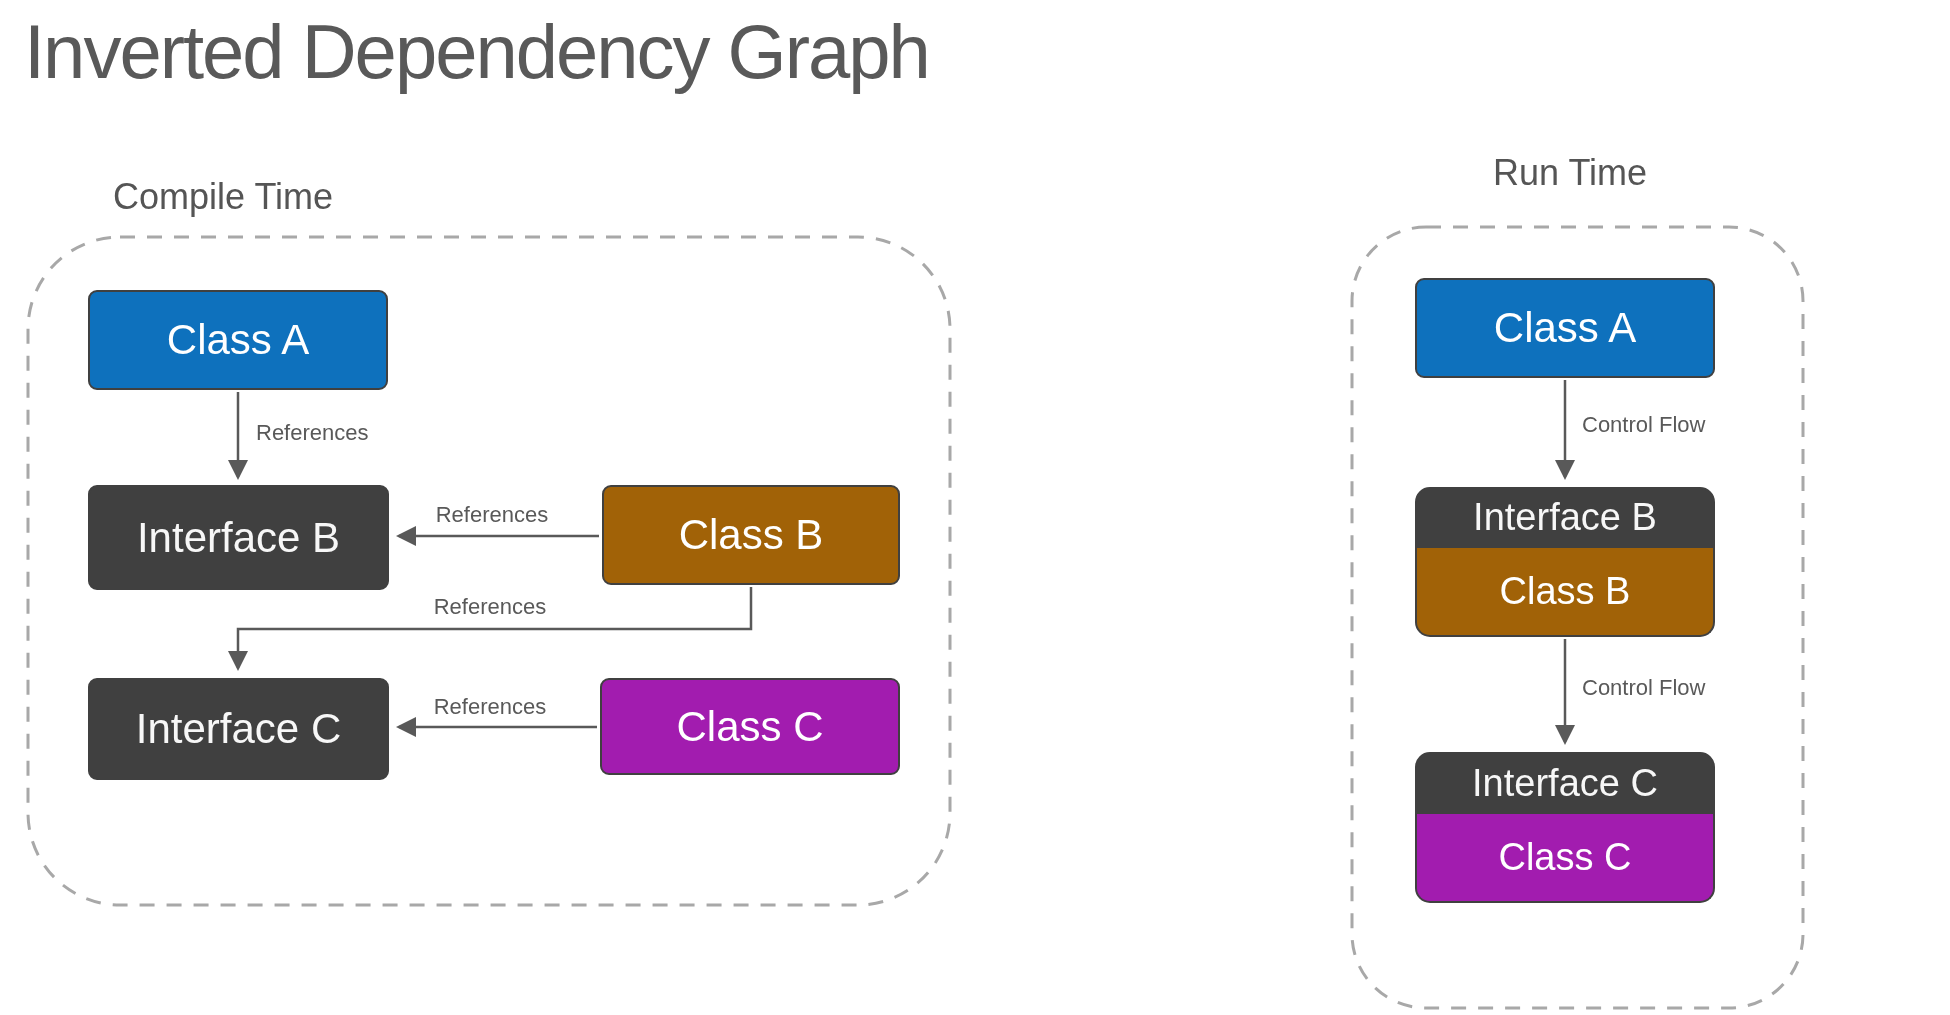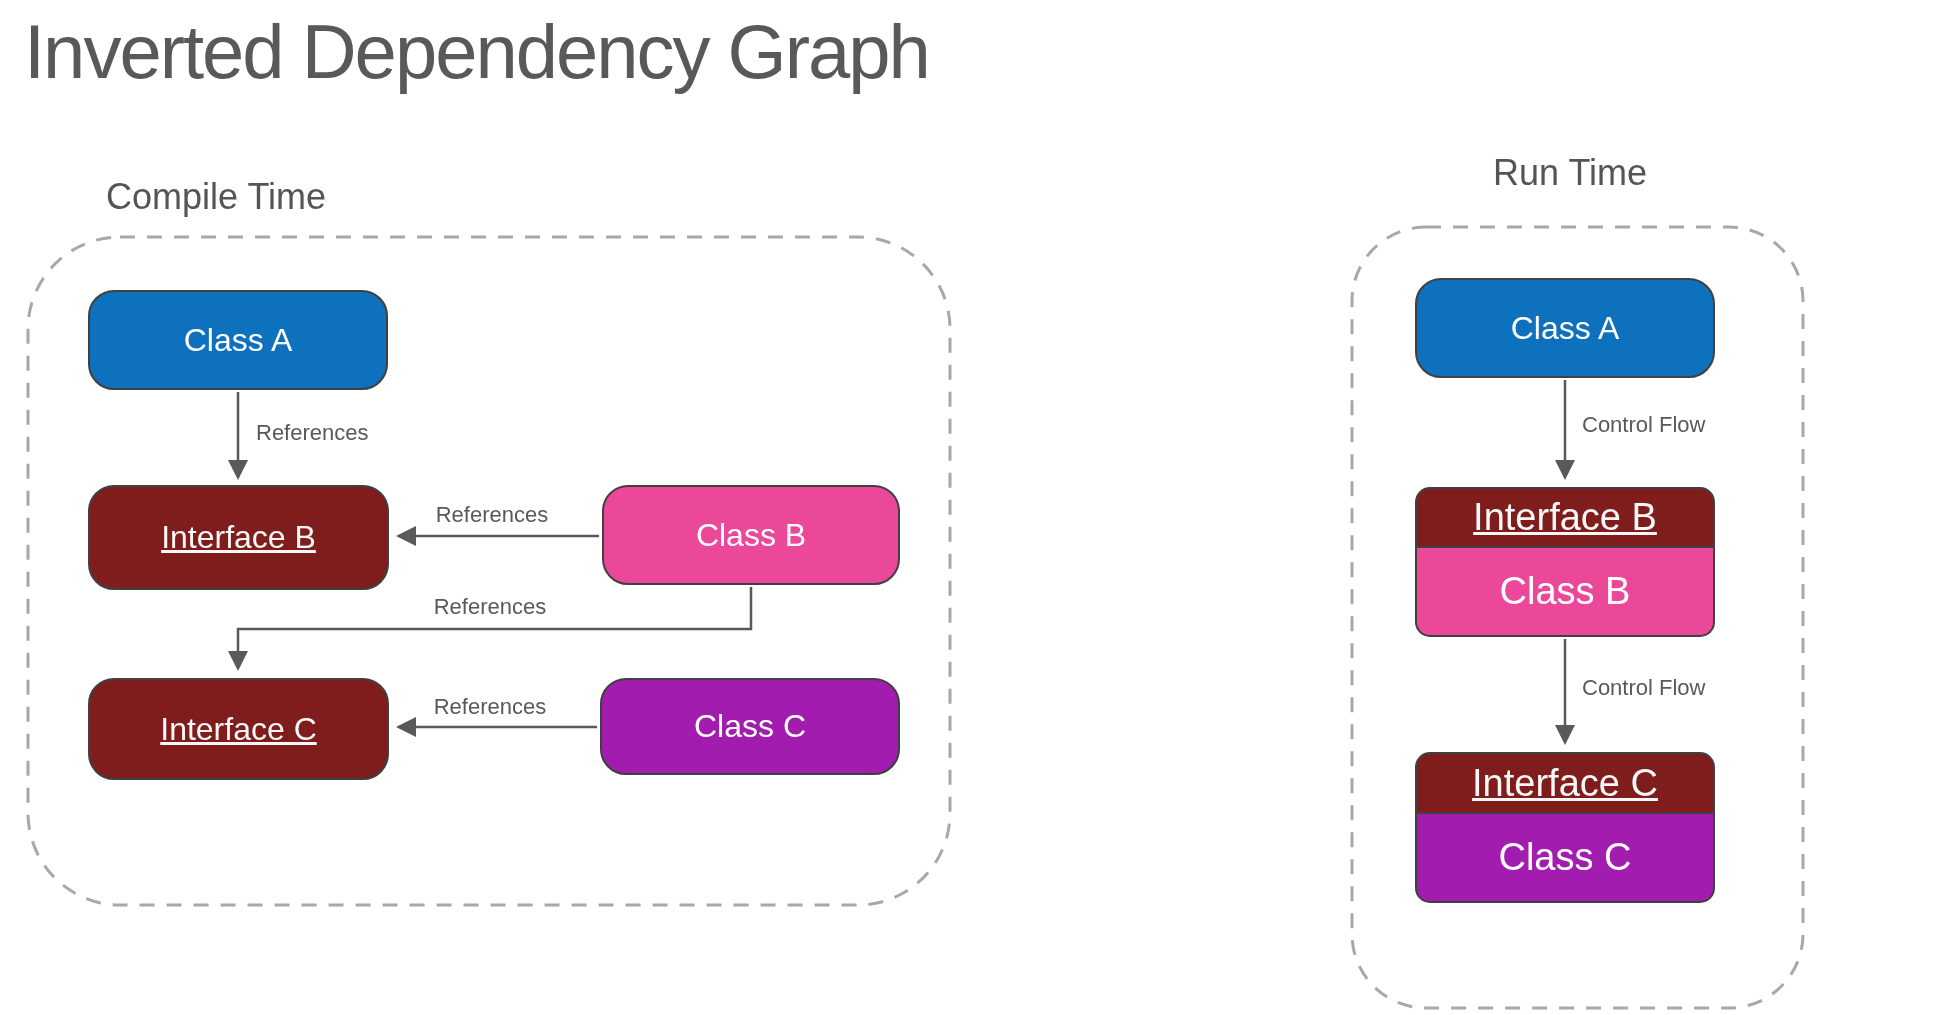--- a/index.html
+++ b/index.html
@@ -14,28 +14,28 @@
   .main-title {
     position:absolute; left:24px; top:8px;
     font-size:76px; font-weight:300; letter-spacing:-2px;
     color:#595959; white-space:nowrap;
   }
   .panel-title {
     position:absolute; font-size:36px; color:#555555; white-space:nowrap;
   }
   .node {
     position:absolute; box-sizing:border-box;
-    border:2.5px solid #404040; border-radius:26px;
+    border:2.5px solid #404040; border-radius:9px;
     display:flex; align-items:center; justify-content:center;
-    color:#ffffff; font-size:32px; white-space:nowrap;
+    color:#ffffff; font-size:42px; white-space:nowrap;
   }
   .node.blue   { background:#0e71bd; }
-  .node.green  { background:#ec4899; }
+  .node.green  { background:#a16207; }
   .node.purple { background:#a21caf; }
-  .node.gray   { background:#7f1d1d; color:#f7f7f7;text-decoration:underline; }
+  .node.gray   { background:#404040; color:#f7f7f7; }
   .node.stack-top    { border-radius:15px 15px 0 0; font-size:38px; }
   .node.stack-bottom { border-radius:0 0 15px 15px; font-size:38px; border-top:none; }
   .edge-label {
     position:absolute; font-size:22px; color:#595959; white-space:nowrap;
   }
   .edge-label.centered { text-align:center; width:200px; }
 </style>
 </head>
 <body>
 
@@ -60,21 +60,21 @@
 
     <line x1="597" y1="727" x2="399" y2="727" stroke="#595959" stroke-width="2.5" marker-end="url(#arrow)"></line>
 
     <line x1="1565" y1="380" x2="1565" y2="477" stroke="#595959" stroke-width="2.5" marker-end="url(#arrow)"></line>
 
     <line x1="1565" y1="639" x2="1565" y2="742" stroke="#595959" stroke-width="2.5" marker-end="url(#arrow)"></line>
   </svg>
 
   <div class="main-title">Inverted Dependency Graph</div>
 
-  <div class="panel-title" style="left:106px; top:176px;">Compile Time</div>
+  <div class="panel-title" style="left:113px; top:176px;">Compile Time</div>
   <div class="panel-title" style="left:1493px; top:152px;">Run Time</div>
 
   <div class="node blue" style="left:88px; top:290px; width:300px; height:100px;">
     <span>Class A</span>
   </div>
 
   <div class="node gray" style="left:88px; top:485px; width:301px; height:105px;">
     <span>Interface B</span>
   </div>
 

